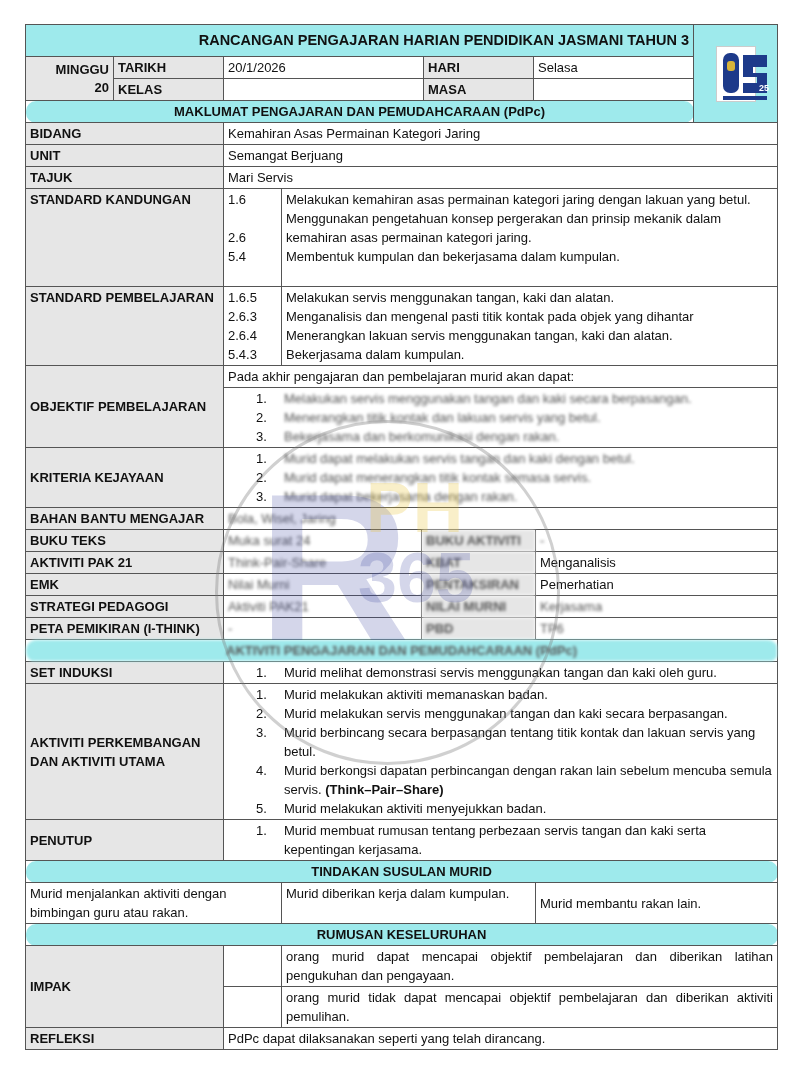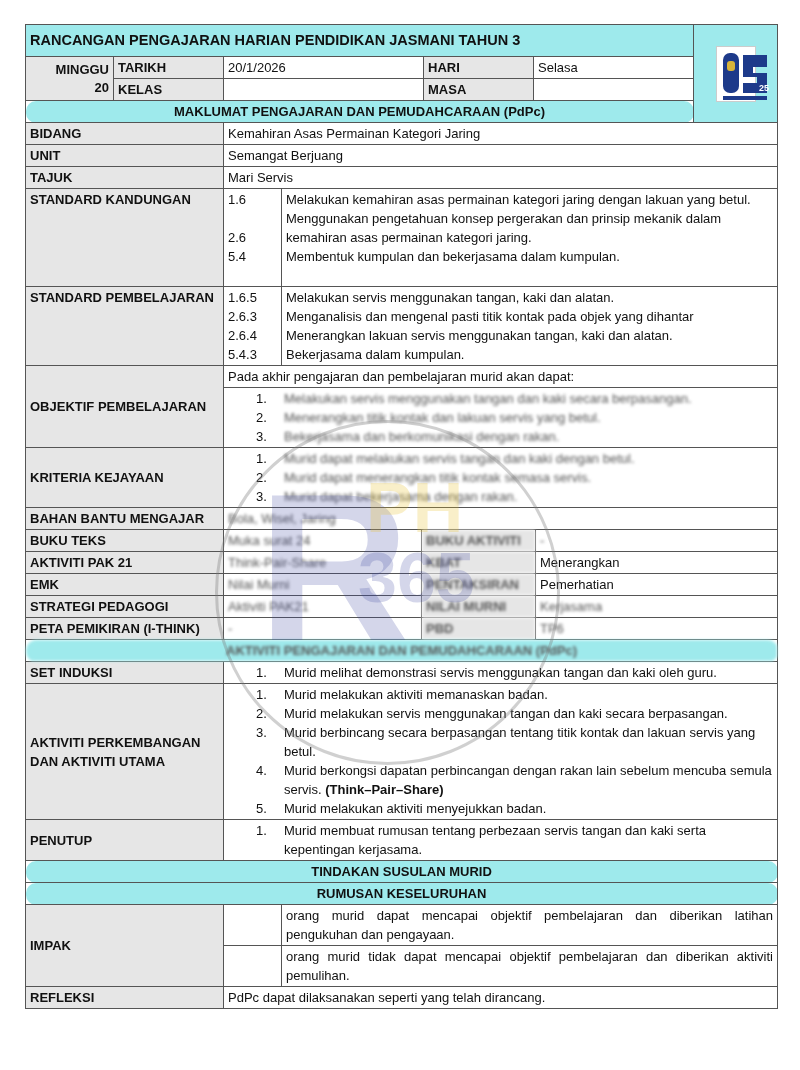--- a/index.html
+++ b/index.html
@@ -6,21 +6,21 @@
   html, body { width: 800px; height: 1070px; background: #ffffff; }
   body { font-family: "Liberation Sans", "DejaVu Sans", sans-serif; font-size: 13px; color: #111; position: relative; overflow: hidden; }
   .page { position: absolute; left: 25px; top: 24px; width: 752px; }
   table { border-collapse: collapse; width: 100%; table-layout: fixed; }
   td { border: 1px solid #555; padding: 1px 4px; vertical-align: top; line-height: 19px; }
   .cyan { background: #9eeaec; }
   .grey { background: #e6e6e6; }
   .b { font-weight: bold; }
   .c { text-align: right; }
   .mid { vertical-align: middle; }
-  .title { font-weight: bold; font-size: 14.5px; text-align: left; height: 32px; vertical-align: middle; }
+  .title { font-weight: bold; font-size: 14.5px; text-align: right; height: 32px; vertical-align: middle; }
   .sec { font-weight: bold; text-align: center; height: 20px; border-radius: 10px; }
   ol.list { list-style: none; padding-left: 28px; }
   ol.list li { display: flex; }
   ol.list li .n { width: 28px; flex: 0 0 28px; }
   .blur { filter: blur(1.4px); color: #555; }
   .just { text-align: justify; }
   .logo-cell { background: #9eeaec; text-align: center; vertical-align: middle; }
   .logo { width: 40px; height: 56px; margin: 0 auto; background: #fff; border: 1px solid #ccc; position: relative; }
   .watermark { position: absolute; left: 215px; top: 420px; width: 345px; height: 345px; border-radius: 50%; border: 3px solid rgba(120,120,120,0.35); pointer-events: none; }
   .wm-r { position: absolute; left: 40px; top: 40px; font-size: 210px; font-weight: bold; color: rgba(60,70,160,0.22); font-family: "Liberation Sans", sans-serif; line-height: 1; }
@@ -177,21 +177,21 @@
     <tr>
       <td class="grey b">BUKU TEKS</td>
       <td colspan="2" class="blur">Muka surat 24</td>
       <td class="grey b blur">BUKU AKTIVITI</td>
       <td class="blur">-</td>
     </tr>
     <tr>
       <td class="grey b">AKTIVITI PAK 21</td>
       <td colspan="2" class="blur">Think-Pair-Share</td>
       <td class="grey b blur">KBAT</td>
-      <td>Menerangkan</td>
+      <td>Menganalisis</td>
     </tr>
     <tr>
       <td class="grey b">EMK</td>
       <td colspan="2" class="blur">Nilai Murni</td>
       <td class="grey b blur">PENTAKSIRAN</td>
       <td>Pemerhatian</td>
     </tr>
     <tr>
       <td class="grey b">STRATEGI PEDAGOGI</td>
       <td colspan="2" class="blur">Aktiviti PAK21</td>
@@ -265,20 +265,25 @@
   <table style="margin-top:-1px">
     <colgroup>
         <col style="width:256px">
         <col style="width:254px">
         <col style="width:242px">
       </colgroup>
     <tbody>
         <tr>
           <td colspan="3" class="cyan sec">TINDAKAN SUSULAN MURID</td>
         </tr>
+    <tr>
+      <td>Murid menjalankan aktiviti dengan bimbingan guru atau rakan.</td>
+      <td>Murid diberikan kerja dalam kumpulan.</td>
+      <td class="mid">Murid membantu rakan lain.</td>
+    </tr>
   </tbody>
     </table>
 
   <table style="margin-top:-1px">
     <colgroup>
         <col style="width:198px">
         <col style="width:58px">
         <col style="width:496px">
       </colgroup>
     <tbody>

